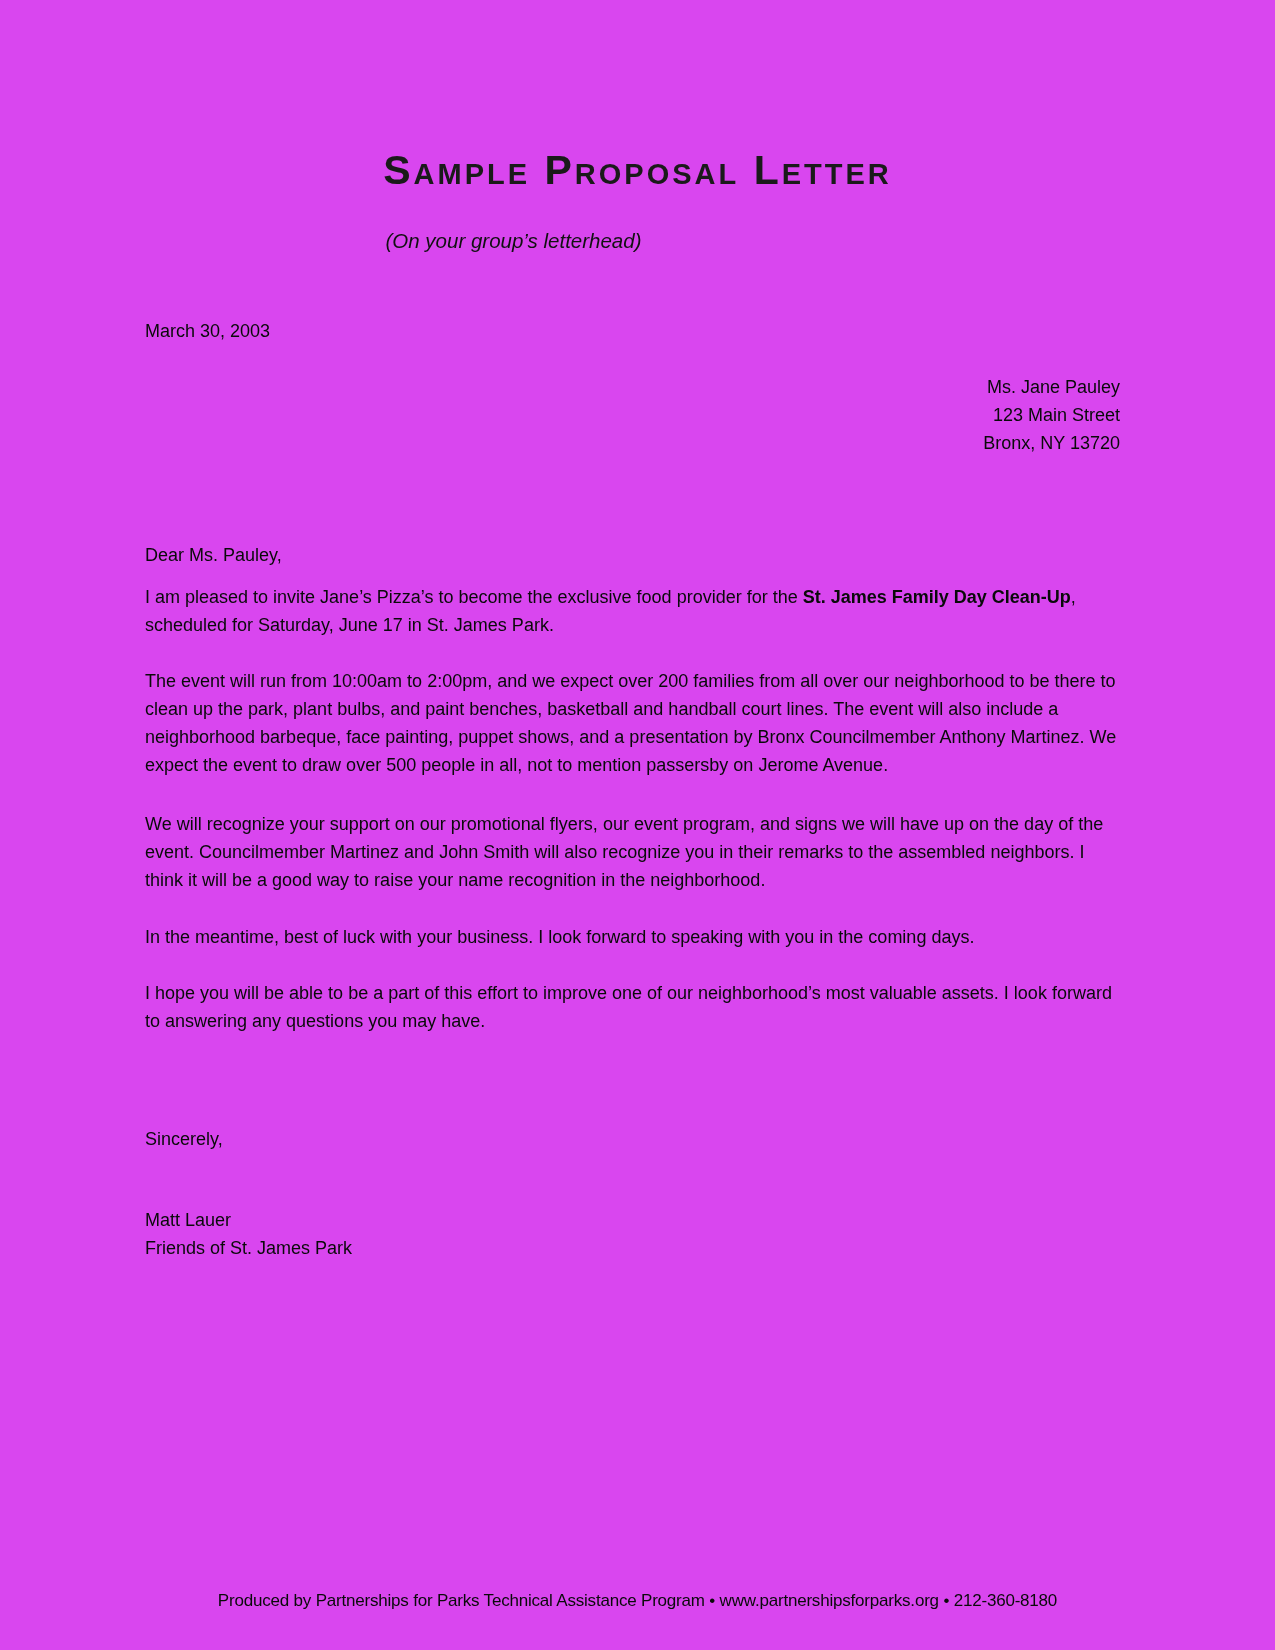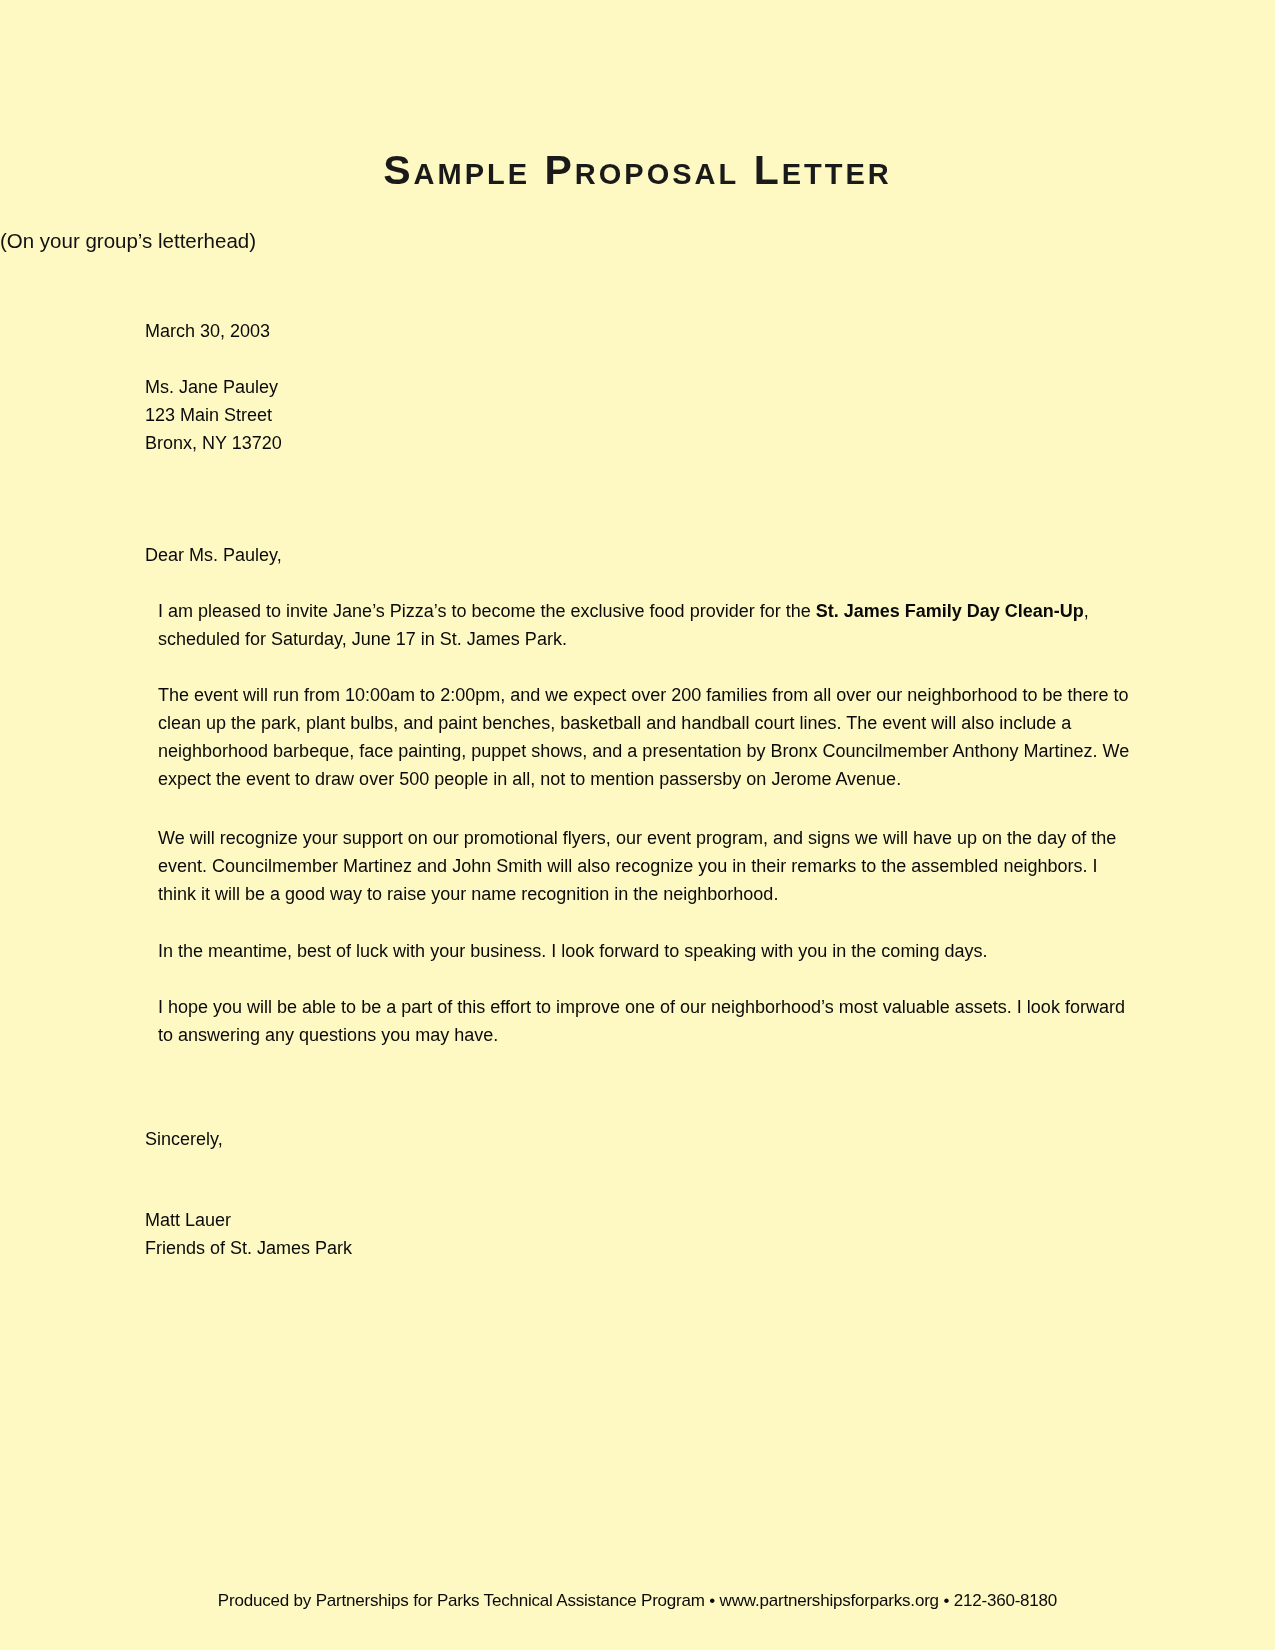--- a/index.html
+++ b/index.html
@@ -4,21 +4,21 @@
 <style>
   html, body {
     margin: 0;
     padding: 0;
     background: #ffffff;
   }
   .page {
     position: relative;
     width: 1275px;
     height: 1650px;
-    background: #fef9c3;
+    background: #d946ef;
     color: #000000;
     font-family: "Liberation Sans", sans-serif;
     overflow: hidden;
   }
   .doc-title {
     position: absolute;
     top: 148px;
     left: 0;
     width: 1275px;
     margin: 0;
@@ -29,36 +29,38 @@
     font-size: 41px;
     line-height: 1.1;
     letter-spacing: 3px;
     color: #1a1a1a;
   }
   .doc-subtitle {
     position: absolute;
     top: 227px;
     left: 0;
     width: 1027px;
+    text-align: center;
+    font-style: italic;
     font-size: 20.5px;
     line-height: 28px;
     color: #111111;
   }
   .letter-body {
     position: absolute;
     left: 145px;
     width: 975px;
     font-size: 18px;
     line-height: 28px;
     color: #0a0a0a;
   }
   .block-date      { top: 317px; }
-  .block-recipient { top: 373px; }
+  .block-recipient { top: 373px; text-align: right; }
   .block-salutation{ top: 541px; }
-  .block-paragraphs{ top: 597px; margin-left: 13px; }
+  .block-paragraphs{ top: 583px; }
   .block-paragraphs p {
     margin: 0 0 28px 0;
     padding: 0;
   }
   .block-paragraphs p:nth-child(2) { margin-bottom: 31px; }
   .block-paragraphs p:nth-child(3) { margin-bottom: 29px; }
   .block-closing   { top: 1125px; }
   .block-signature { top: 1206px; }
   .letter-body strong { font-weight: 700; }
   .doc-footer {

